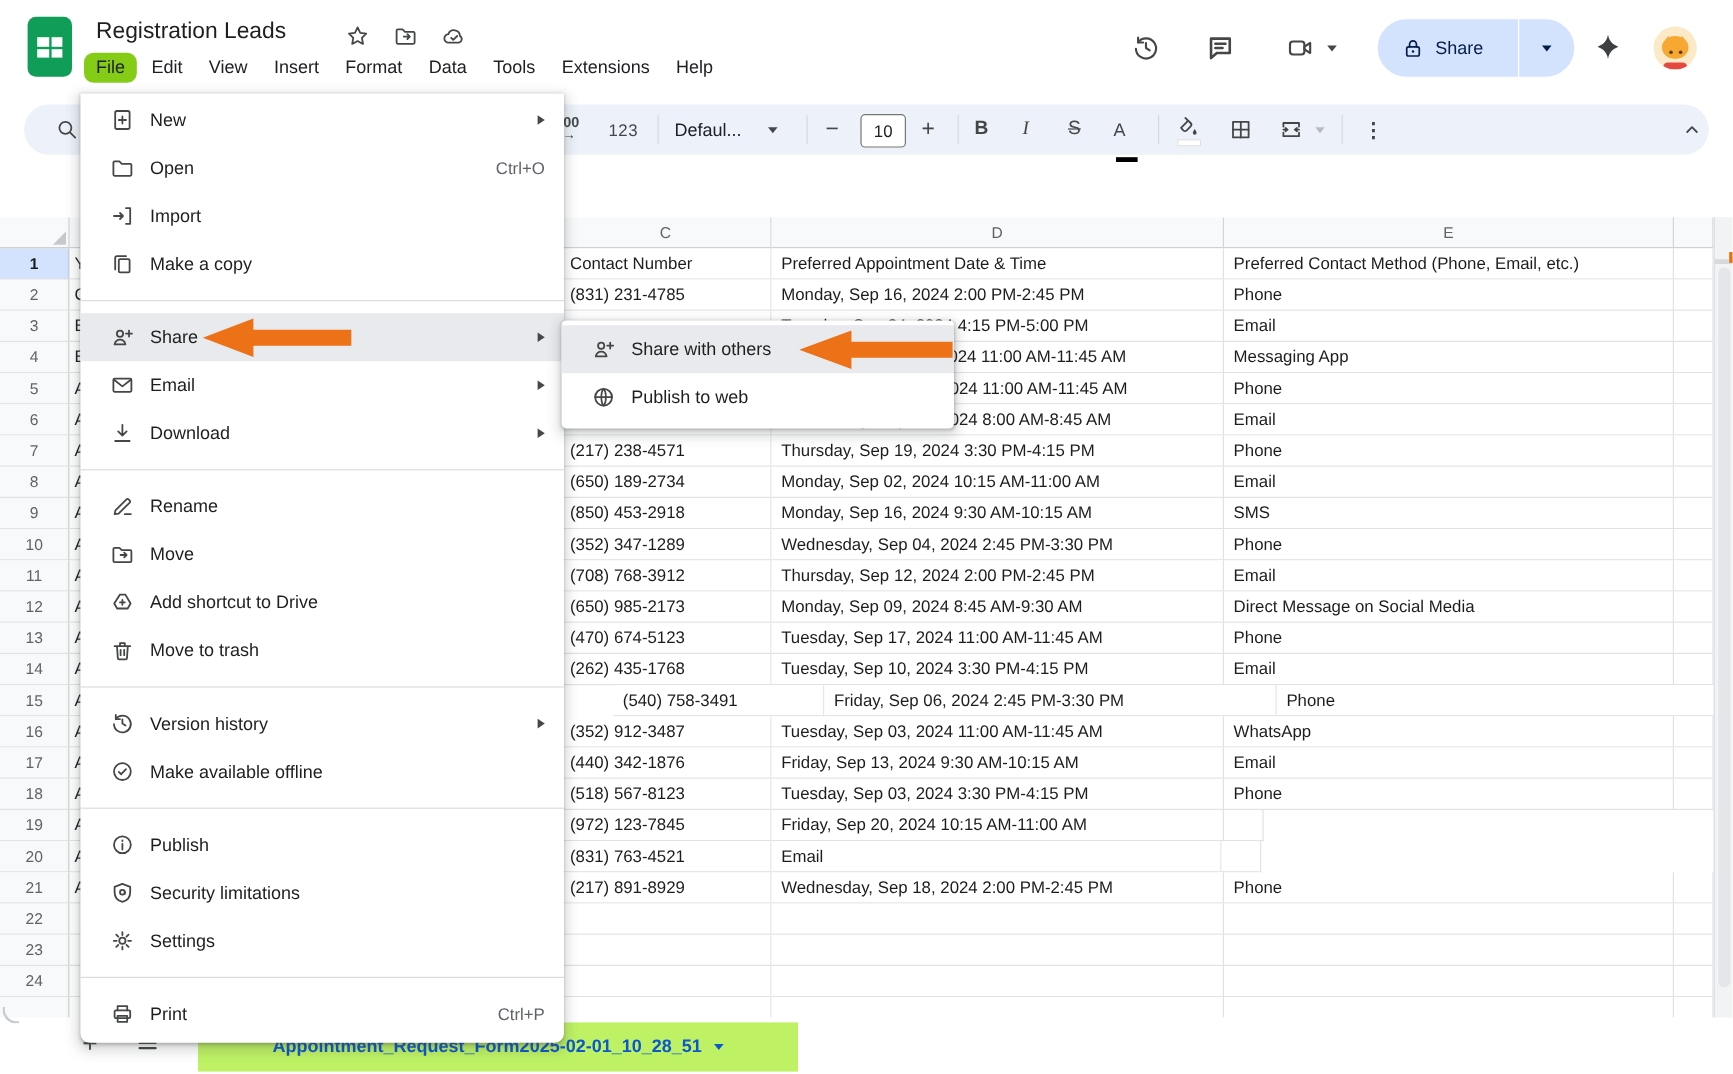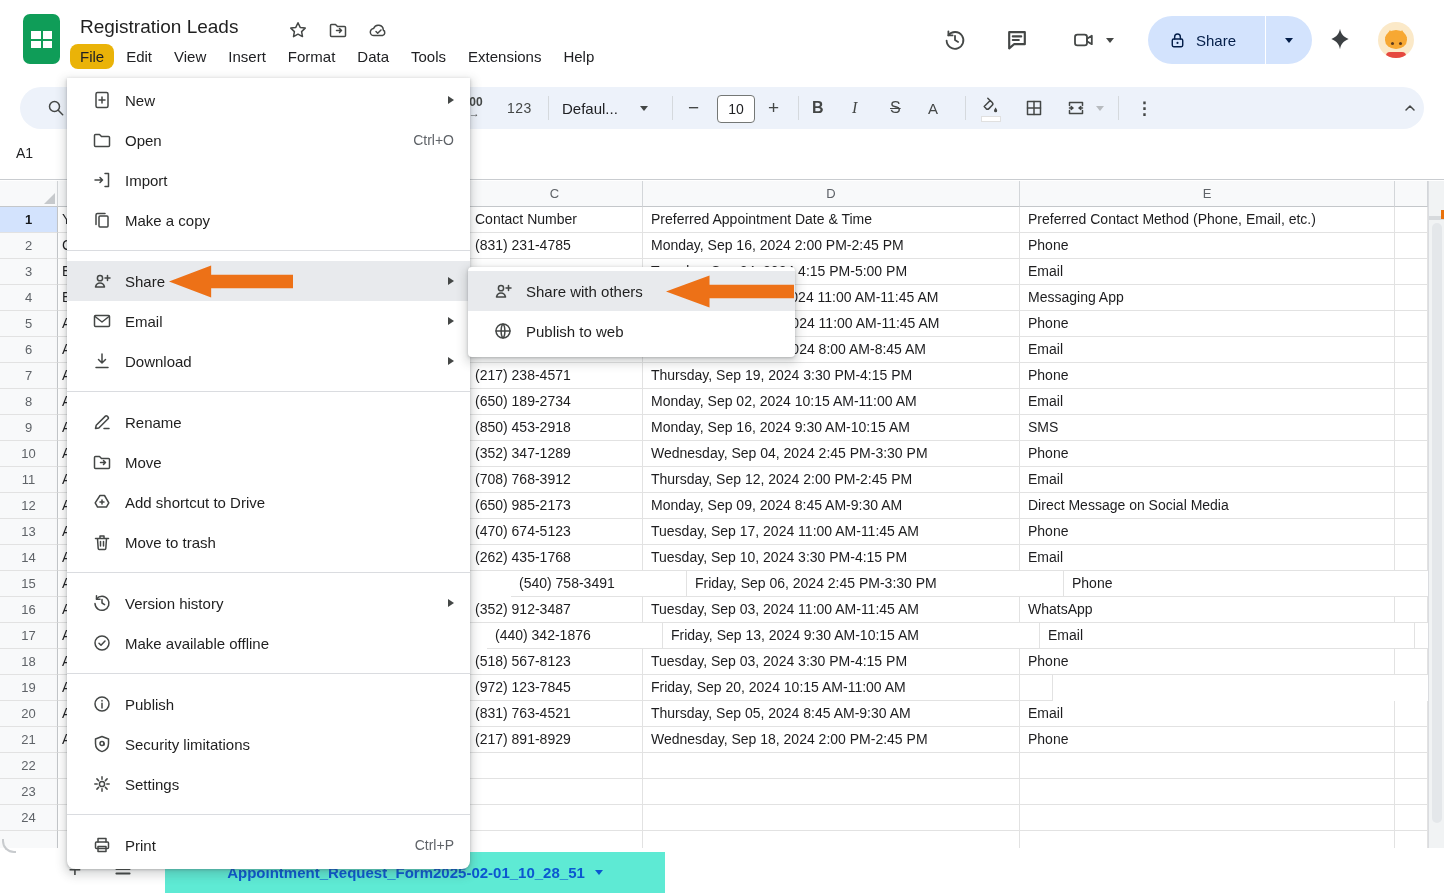--- a/index.html
+++ b/index.html
@@ -16,21 +16,21 @@
   .tri-d{width:0;height:0;border-top:5px solid #444746;border-left:4.5px solid transparent;border-right:4.5px solid transparent;}
 
   
   .logo{left:23px;top:14px;width:37px;height:50px;background:#0f9d58;border-radius:7px;}
   .logo .pane{position:absolute;left:8px;top:17px;width:21px;height:17px;display:grid;grid-template-columns:1fr 1fr;grid-template-rows:1fr 1fr;gap:2px;}
   .logo .pane i{background:#fff;}
   .doc-title{left:80px;top:16px;font-size:19px;color:#1f1f1f;}
   .title-ic{width:20px;height:20px;top:20px;}
   .menubar{left:70px;top:44px;display:flex;gap:2px;}
   .menu-btn{font-size:15px;color:#202124;padding:4px 10px;border-radius:8px;cursor:default;}
-  .menu-btn.active{background:#eab308;}
+  .menu-btn.active{background:#84cc16;}
   .top-ic{width:24px;height:24px;top:28px;}
   .share-btn{left:1148px;top:16px;width:164px;height:48px;background:#d3e3fd;border-radius:24px;display:flex;align-items:stretch;}
   .share-main{display:flex;align-items:center;gap:9px;padding:0 14px 0 20px;flex:1;}
   .share-main .ic{width:19px;height:19px;}
   .share-main .ic svg{stroke:#041e49;}
   .share-label{font-size:15px;font-weight:500;color:#041e49;}
   .share-sep{width:1px;background:#fff;margin:0;}
   .share-caret{width:46px;display:flex;align-items:center;justify-content:center;}
   .share-caret .tri-d{border-top-color:#041e49;}
   .avatar{left:1378px;top:22px;width:36px;height:36px;border-radius:50%;background:#fbe9c8;overflow:hidden;}
@@ -81,21 +81,21 @@
   
   .vscroll{left:1428px;top:181px;width:16px;height:667px;background:#f1f3f4;border-left:1px solid #dadce0;box-sizing:border-box;}
   .vthumb{position:absolute;left:3px;top:42px;width:10px;height:600px;background:#e4e7ea;border-radius:5px;}
   .vsep{position:absolute;left:0;top:35px;width:16px;height:4px;background:#d7dadd;}
   .vmark{position:absolute;right:0;top:29px;width:3px;height:9px;background:#e8710a;}
 
   
   .bottombar{left:0;top:848px;width:1444px;height:47px;background:#fff;}
   .corner-arc{position:absolute;left:2px;top:-9px;width:14px;height:14px;border-left:2px solid #c8cbce;border-bottom:2px solid #c8cbce;border-bottom-left-radius:12px;box-sizing:border-box;}
   .bb-ic{position:absolute;top:10px;width:24px;height:24px;display:flex;align-items:center;justify-content:center;color:#444746;font-size:22px;}
-  .sheet-tab{position:absolute;left:165px;top:4px;width:500px;height:41px;background:#5eead4;display:flex;align-items:center;justify-content:center;gap:10px;}
+  .sheet-tab{position:absolute;left:165px;top:4px;width:500px;height:41px;background:#bef264;display:flex;align-items:center;justify-content:center;gap:10px;}
   .sheet-tab .name{font-size:15px;font-weight:700;color:var(--accent);}
   .sheet-tab .tri-d{border-top-color:var(--accent);}
 
   
   .menu-panel{left:67px;top:78px;width:403px;background:#fff;border-radius:0 0 8px 8px;z-index:30;padding:2px 0 4px;
               box-shadow:0 1px 3px rgba(60,64,67,.3),0 4px 10px 3px rgba(60,64,67,.18);}
   .submenu{left:468px;top:267px;width:327px;background:#fff;border-radius:4px;z-index:31;padding:4px 0 6px;
            box-shadow:0 1px 3px rgba(60,64,67,.3),0 4px 10px 3px rgba(60,64,67,.18);}
   .mi{display:flex;align-items:center;height:40px;padding:0 16px 0 25px;cursor:default;}
   .mi.hl{background:var(--hl);}
@@ -259,23 +259,20 @@
       </span>
     <span class="tb-div" style="left:1098px"></span>
     <span class="tb kebab" style="left:1116px">⋮</span>
     <span class="tb ic" style="left:1380px;top:11px;width:20px;height:20px">
         <svg viewBox="0 0 20 20">
           <path d="m6 12 4-4 4 4"></path>
         </svg>
       </span>
   </div>
 
-  <div class="abs namebox-row">
-    <span class="namebox">A1</span>
-  </div>
 
   <div class="abs grid" id="grid">
       <div class="grow">
         <div class="cell chead corner" style="width: 58px; flex: 0 0 58px;">
           <div class="corner-tri"></div>
         </div>
         <div class="cell chead" style="width: 409px; flex: 0 0 409px;"></div>
         <div class="cell chead" style="width: 176px; flex: 0 0 176px;">C</div>
         <div class="cell chead" style="width: 377px; flex: 0 0 377px;">D</div>
         <div class="cell chead" style="width: 375px; flex: 0 0 375px;">E</div>
@@ -405,21 +402,21 @@
         <div class="cell rhead" style="width: 58px; flex: 0 0 58px;">16</div>
         <div class="cell acol" style="width: 409px; flex: 0 0 409px;">A</div>
         <div class="cell " style="width: 176px; flex: 0 0 176px;">(352) 912-3487</div>
         <div class="cell " style="width: 377px; flex: 0 0 377px;">Tuesday, Sep 03, 2024 11:00 AM-11:45 AM</div>
         <div class="cell " style="width: 375px; flex: 0 0 375px;">WhatsApp</div>
         <div class="cell " style="width: 33px; flex: 0 0 33px;"></div>
       </div>
       <div class="grow">
         <div class="cell rhead" style="width: 58px; flex: 0 0 58px;">17</div>
         <div class="cell acol" style="width: 409px; flex: 0 0 409px;">A</div>
-        <div class="cell " style="width: 176px; flex: 0 0 176px; margin-left: 20px;">(440) 342-1876</div>
+        <div class="cell " style="width: 176px; flex: 0 0 176px;">(440) 342-1876</div>
         <div class="cell " style="width: 377px; flex: 0 0 377px;">Friday, Sep 13, 2024 9:30 AM-10:15 AM</div>
         <div class="cell " style="width: 375px; flex: 0 0 375px;">Email</div>
         <div class="cell " style="width: 33px; flex: 0 0 33px;"></div>
       </div>
       <div class="grow">
         <div class="cell rhead" style="width: 58px; flex: 0 0 58px;">18</div>
         <div class="cell acol" style="width: 409px; flex: 0 0 409px;">A</div>
         <div class="cell " style="width: 176px; flex: 0 0 176px;">(518) 567-8123</div>
         <div class="cell " style="width: 377px; flex: 0 0 377px;">Tuesday, Sep 03, 2024 3:30 PM-4:15 PM</div>
         <div class="cell " style="width: 375px; flex: 0 0 375px;">Phone</div>
@@ -429,21 +426,20 @@
         <div class="cell rhead" style="width: 58px; flex: 0 0 58px;">19</div>
         <div class="cell acol" style="width: 409px; flex: 0 0 409px;">A</div>
         <div class="cell " style="width: 176px; flex: 0 0 176px;">(972) 123-7845</div>
         <div class="cell " style="width: 377px; flex: 0 0 377px;">Friday, Sep 20, 2024 10:15 AM-11:00 AM</div>
         <div class="cell " style="width: 33px; flex: 0 0 33px;"></div>
       </div>
       <div class="grow">
         <div class="cell rhead" style="width: 58px; flex: 0 0 58px;">20</div>
         <div class="cell acol" style="width: 409px; flex: 0 0 409px;">A</div>
         <div class="cell " style="width: 176px; flex: 0 0 176px;">(831) 763-4521</div>
-        <div class="cell " style="width: 377px; flex: 0 0 377px;">Thursday, Sep 05, 2024 8:45 AM-9:30 AM</div>
         <div class="cell " style="width: 375px; flex: 0 0 375px;">Email</div>
         <div class="cell " style="width: 33px; flex: 0 0 33px;"></div>
       </div>
       <div class="grow">
         <div class="cell rhead" style="width: 58px; flex: 0 0 58px;">21</div>
         <div class="cell acol" style="width: 409px; flex: 0 0 409px;">A</div>
         <div class="cell " style="width: 176px; flex: 0 0 176px;">(217) 891-8929</div>
         <div class="cell " style="width: 377px; flex: 0 0 377px;">Wednesday, Sep 18, 2024 2:00 PM-2:45 PM</div>
         <div class="cell " style="width: 375px; flex: 0 0 375px;">Phone</div>
         <div class="cell " style="width: 33px; flex: 0 0 33px;"></div>

